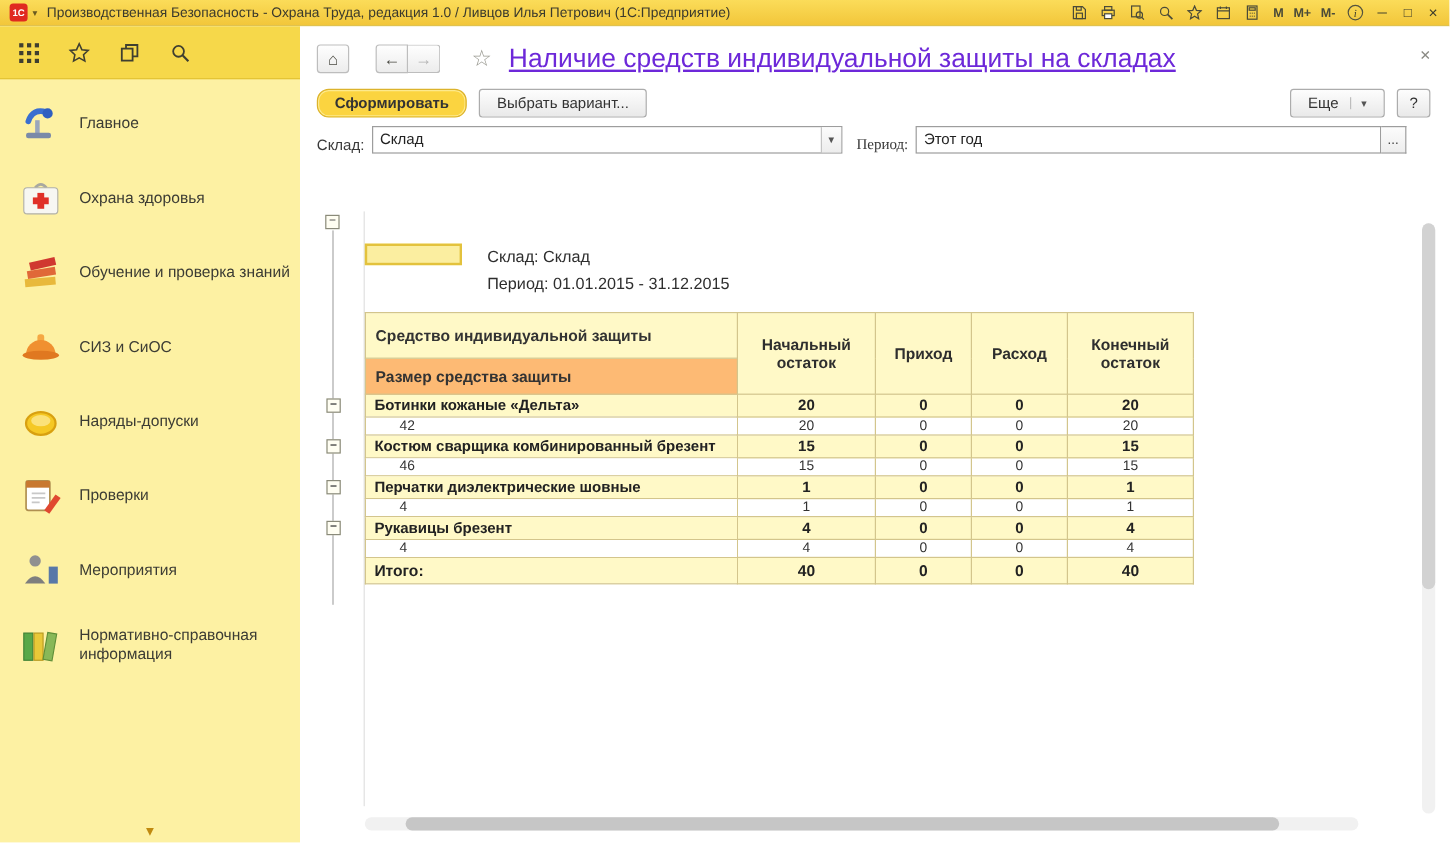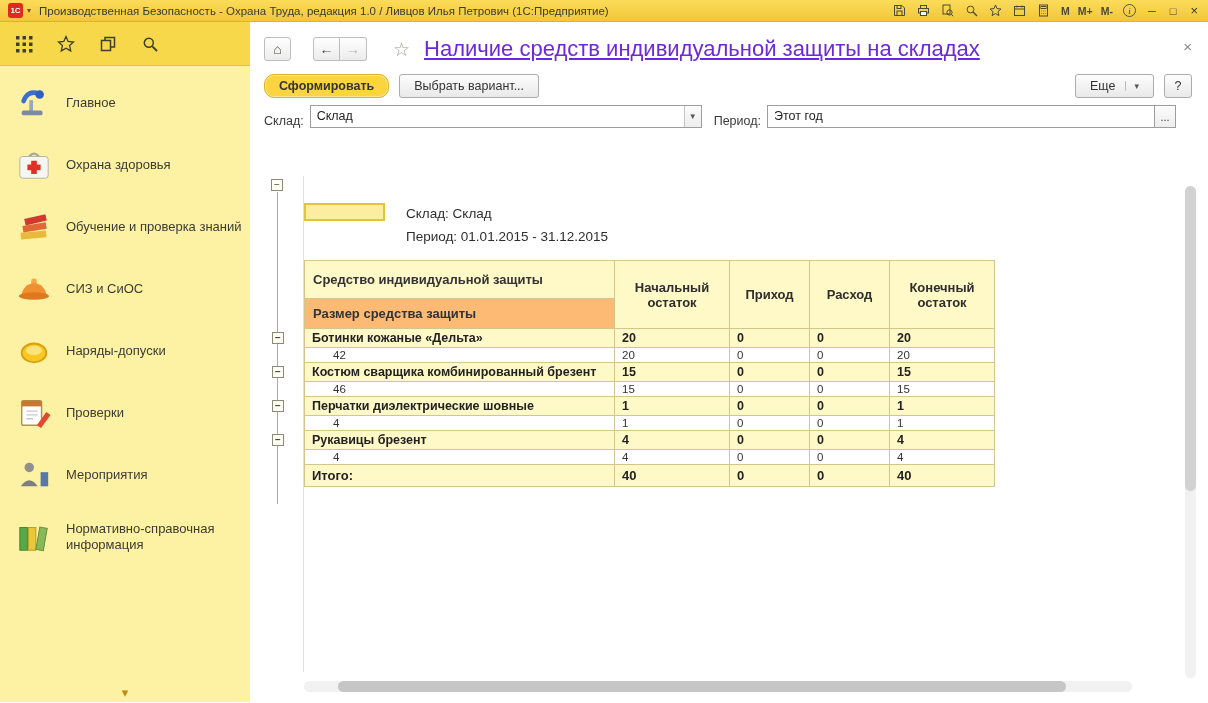--- a/index.html
+++ b/index.html
@@ -88,21 +88,21 @@
   .report-tbl td, .report-tbl th { border:1px solid #d3c58c; font-family:"Liberation Sans", sans-serif; }
   .report-tbl { border:1px solid #c5b67b; }
   th.h-num { font-size:13px; font-weight:bold; color:#2e2e2e; text-align:center; padding:4px 6px; background:#fff9c7; }
   td.h-name-top { height:38px; font-size:13px; font-weight:bold; padding:4px 8px; background:#fff9c7; vertical-align:middle; }
   td.h-name-bot { height:30px; font-size:13px; font-weight:bold; padding:4px 8px; background:#fdba74; vertical-align:middle; }
   tr.row-group td { background:#fff9c7; font-weight:bold; font-size:12.5px; padding:2px 7px; color:#222; }
   tr.row-detail td { background:#fff; font-size:11.5px; padding:1px 7px; color:#333; }
   tr.row-total td { background:#fff9c7; font-weight:bold; font-size:13px; padding:3px 7px; color:#222; }
   td.c-name { position:relative; }
   tr.row-detail td.c-name span { padding-left:21px; display:inline-block; }
-  td.c-num { text-align:left; }
+  td.c-num { text-align:center; }
   .grp-minus { position:absolute; left:-33px; top:3px; }
 
   
   .hscroll { position:absolute; left:54px; right:76px; bottom:10px; height:11px; background:#f1f1f1; border-radius:6px; }
   .hscroll .thumb { position:absolute; left:34px; right:66px; top:0; bottom:0; background:#c6c6c6; border-radius:6px; cursor:pointer; }
   .vscroll { position:absolute; right:12px; top:164px; bottom:24px; width:11px; background:#f1f1f1; border-radius:6px; }
   .vscroll .thumb { position:absolute; top:0; height:62%; left:0; right:0; background:#d2d2d2; border-radius:6px; cursor:pointer; }
 </style>
 </head>
 <body>
@@ -317,21 +317,21 @@
         </button>
         <button class="btn btn-help">?</button>
       </div>
 
       <div class="filters">
         <span class="fld-label">Склад:</span>
         <div class="combo" style="width:392px;">
           <div class="combo-val">Склад</div>
           <div class="combo-arrow">▼</div>
         </div>
-        <span class="fld-label" style="margin-left:12px;">Период:</span>
+        <span class="fld-label" style="margin-left:12px;font-family:Liberation Serif, serif;">Период:</span>
         <div class="combo" style="width:388px;">
           <div class="combo-val">Этот год</div>
         </div>
         <div class="dots-btn">...</div>
       </div>
 
       <div class="report">
         <div class="left-edge"></div>
         <div class="tree-line"></div>
         <span class="minus-box minus-top">−</span>

